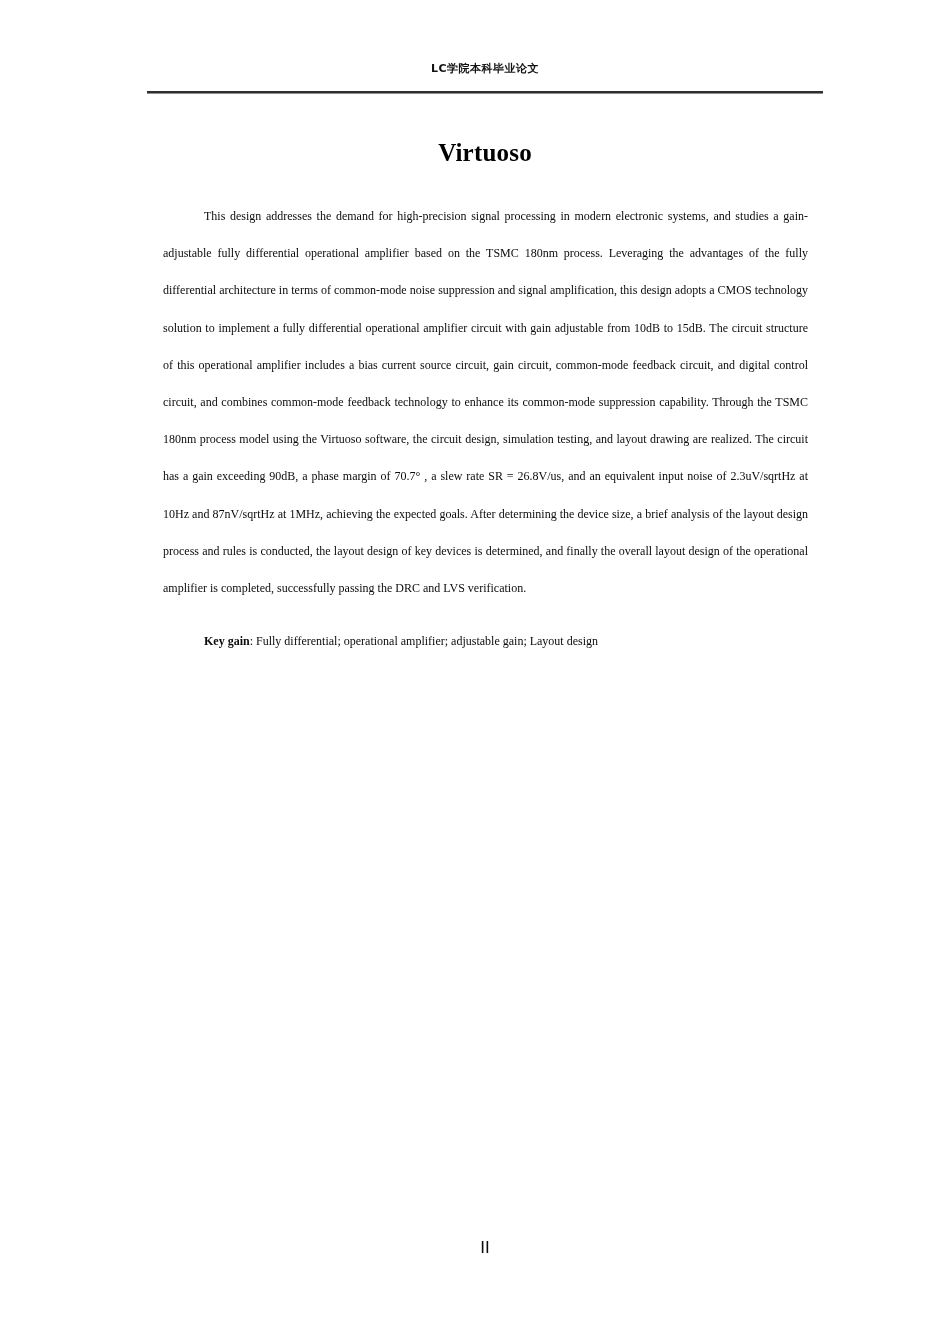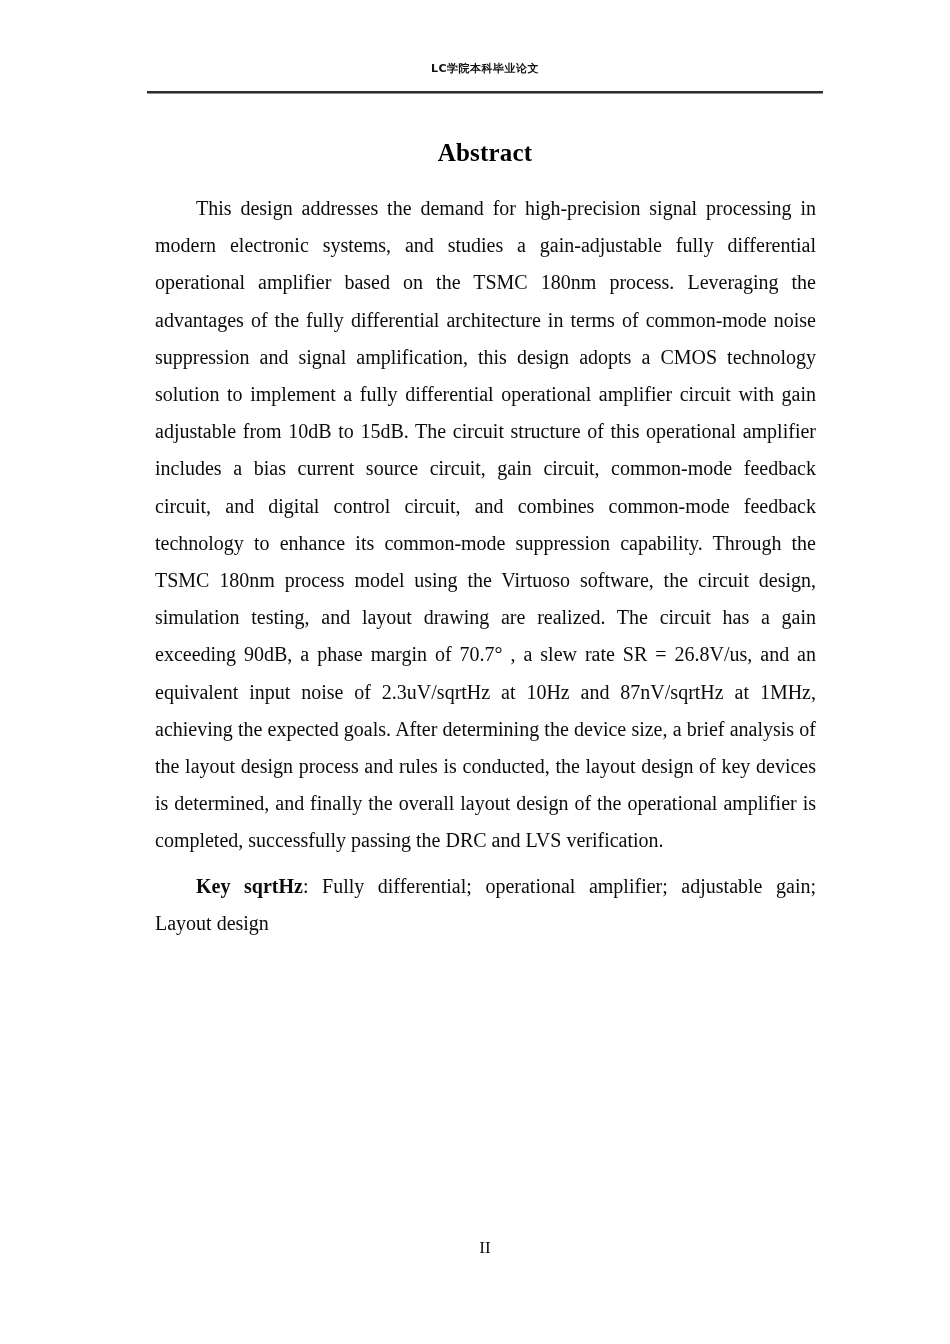--- a/index.html
+++ b/index.html
@@ -64,27 +64,27 @@
   
   .body-block {
     position: absolute;
     left: 147px;
     top: 182px;
     width: 677px;
   }
 
   .para {
     font-family: "Liberation Serif", "DejaVu Serif", serif;
-    font-size: 20px;
+    font-size: 12px;
     line-height: 37.2px;
     color: #0b0b0b;
     text-align: justify;
     text-justify: inter-word;
     text-indent: 41px;
-    margin: 8px;
+    margin: 16px;
     -webkit-hyphens: none;
     hyphens: none;
   }
 
   .para + .para {
     margin-top: 0;
   }
 
   .kw-label {
     font-weight: bold;
@@ -93,43 +93,43 @@
   
   .footer {
     position: absolute;
     left: 147px;
     top: 1238px;
     width: 676px;
     text-align: center;
   }
 
   .page-number {
-    font-family: Liberation Serif, serif;
+    font-family: Liberation Sans, sans-serif;
     font-size: 17px;
     color: #0b0b0b;
   }
 </style>
 </head>
 <body>
 
 <div class="page">
 
   <div class="header">
     <span class="header-text">LC学院本科毕业论文</span>
   </div>
 
   <div class="header-rule"></div>
 
-  <h1 class="doc-title">Abstract</h1>
+  <h1 class="doc-title">Virtuoso</h1>
 
   <div class="body-block">
 
     <p class="para">This design addresses the demand for high-precision signal processing in modern electronic systems, and studies a gain-adjustable fully differential operational amplifier based on the TSMC 180nm process. Leveraging the advantages of the fully differential architecture in terms of common-mode noise suppression and signal amplification, this design adopts a CMOS technology solution to implement a fully differential operational amplifier circuit with gain adjustable from 10dB to 15dB. The circuit structure of this operational amplifier includes a bias current source circuit, gain circuit, common-mode feedback circuit, and digital control circuit, and combines common-mode feedback technology to enhance its common-mode suppression capability. Through the TSMC 180nm process model using the Virtuoso software, the circuit design, simulation testing, and layout drawing are realized. The circuit has a gain exceeding 90dB, a phase margin of 70.7° , a slew rate SR = 26.8V/us, and an equivalent input noise of 2.3uV/sqrtHz at 10Hz and 87nV/sqrtHz at 1MHz, achieving the expected goals. After determining the device size, a brief analysis of the layout design process and rules is conducted, the layout design of key devices is determined, and finally the overall layout design of the operational amplifier is completed, successfully passing the DRC and LVS verification.</p>
 
-    <p class="para"><span class="kw-label">Key sqrtHz</span><span>: </span><span>Fully differential; operational amplifier; adjustable gain; Layout design</span></p>
+    <p class="para"><span class="kw-label">Key gain</span><span>: </span><span>Fully differential; operational amplifier; adjustable gain; Layout design</span></p>
 
   </div>
 
   <div class="footer">
     <span class="page-number">II</span>
   </div>
 
 </div>
 
 </body></html>

